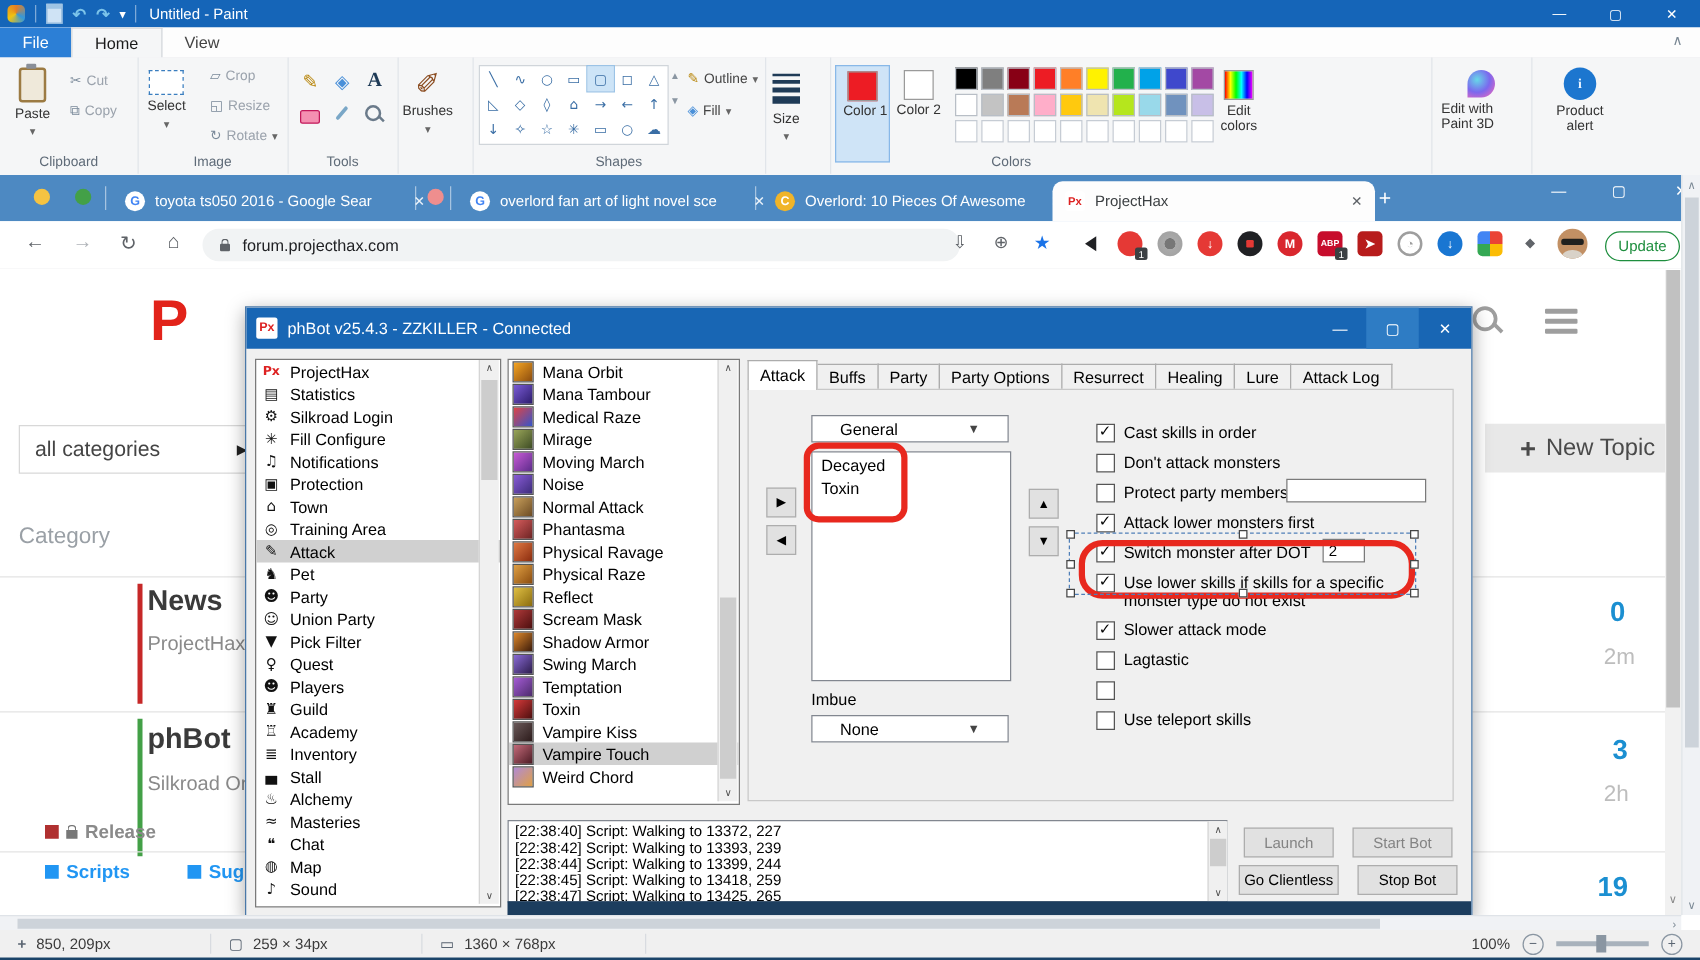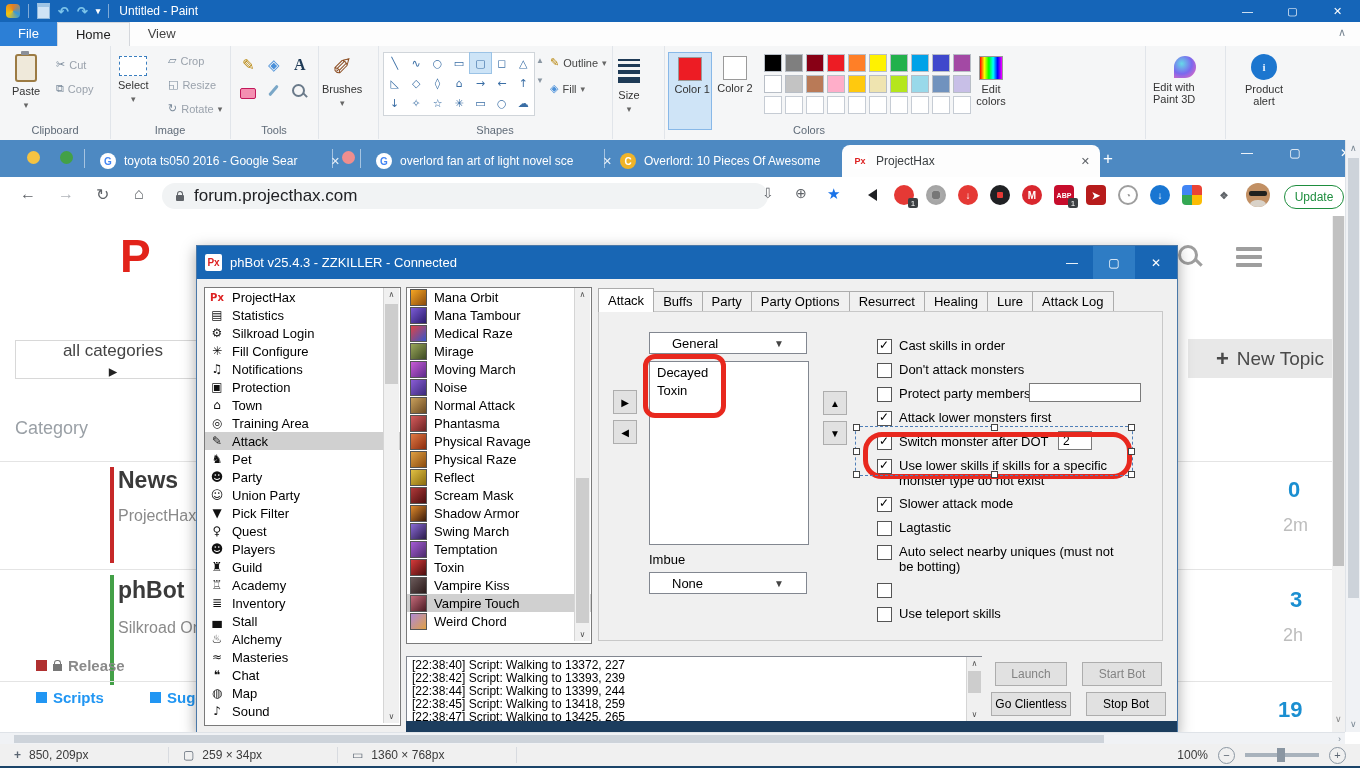--- a/index.html
+++ b/index.html
@@ -62,42 +62,42 @@
   .cr-tab.active .x{color:#5f6368;}
   .fav{width:16px;height:16px;border-radius:50%;background:#fff;color:#4285f4;font-size:10px;font-weight:bold;
        display:flex;align-items:center;justify-content:center;flex:none;}
   .fav-C .fav{background:#f0b429;color:#fff;}
   .fav-Px .fav{border-radius:3px;color:#d22;background:#fff;font-size:9px;}
   .newtab{position:absolute;left:1096px;top:8px;width:24px;height:22px;color:#fff;font-size:17px;display:flex;align-items:center;justify-content:center;}
   .cr-winbtn{position:absolute;top:6px;color:#fff;font-size:12px;width:30px;text-align:center;}
   .cr-toolbar{left:0;top:177px;width:1345px;height:38px;background:#fff;border-bottom:1px solid #dadce0;overflow:hidden;}
   .nav-ic{position:absolute;top:8px;font-size:16px;color:#5f6368;}
   .omnibox{position:absolute;left:162px;top:6px;width:592px;height:26px;border-radius:13px;background:#f1f3f4;
-           display:flex;align-items:center;gap:10px;padding-left:14px;font-size:17px;color:#202124;}
+           display:flex;align-items:center;gap:10px;padding-left:14px;font-size:13px;color:#202124;}
   .mini-lock{width:8px;height:6px;background:#5f6368;border-radius:1px;position:relative;display:inline-block;margin-top:4px;}
   .mini-lock::before{content:"";position:absolute;left:1px;top:-4px;width:4px;height:4px;border:1px solid #5f6368;border-bottom:none;border-radius:3px 3px 0 0;}
   .ext{position:absolute;top:8px;width:20px;height:20px;border-radius:50%;display:flex;align-items:center;justify-content:center;
        color:#fff;font-size:10px;font-weight:bold;}
   .badge{position:absolute;right:-4px;bottom:-3px;width:10px;height:10px;background:#3c4043;color:#fff;font-size:8px;
          display:flex;align-items:center;justify-content:center;border-radius:2px;font-weight:normal;}
   .i-speaker{width:0;height:0;border:6px solid transparent;border-right:9px solid #202124;transform:translateX(-3px);}
   .avatar{border-radius:50%;background:#c29064;position:relative;overflow:hidden;}
   .avatar::before{content:"";position:absolute;left:12%;top:32%;width:76%;height:22%;background:#20201e;border-radius:2px;}
   .avatar::after{content:"";position:absolute;left:18%;bottom:-8%;width:64%;height:38%;background:#d9d2c8;border-radius:50% 50% 0 0;}
   .update-pill{position:absolute;left:1284px;top:8px;width:58px;height:22px;border:1px solid #1e8e3e;border-radius:12px;
                color:#1e8e3e;font-size:12px;display:flex;align-items:center;justify-content:center;background:#fff;}
   
   .forum{left:0;top:215px;width:1345px;height:517px;background:#fff;overflow:hidden;}
   .f-logo{position:absolute;left:120px;top:18px;font-size:46px;font-weight:bold;color:#e2231a;line-height:46px;}
   .f-ico{position:absolute;color:#9e9e9e;}
   .mini-mag{width:14px;height:14px;border:3px solid #9e9e9e;border-radius:50%;position:relative;display:inline-block;}
   .mini-mag::after{content:"";position:absolute;left:13px;top:13px;width:9px;height:3px;background:#9e9e9e;transform:rotate(45deg);}
   .hamburger span{display:block;width:26px;height:4px;background:#9e9e9e;margin:4px 0;border-radius:1px;}
   .f-allcat{position:absolute;left:15px;top:125px;width:170px;height:37px;border:1px solid #d8d8d8;background:#fff;
-            display:flex;align-items:center;justify-content:space-between;padding:0 12px;font-size:17px;color:#444;flex-direction:column;}
+            display:flex;align-items:center;justify-content:space-between;padding:0 12px;font-size:17px;color:#444;}
   .f-newtopic{position:absolute;left:1188px;top:124px;width:164px;height:39px;background:#e8e8e8;color:#4a4a4a;
               display:flex;align-items:center;justify-content:center;gap:8px;font-size:19px;}
   .f-cat-label{position:absolute;left:15px;top:203px;font-size:18px;color:#9aa0a6;}
   .f-sep{position:absolute;left:0;width:1345px;height:1px;background:#e4e4e4;}
   .f-bar{position:absolute;left:110px;width:4px;}
   .f-title{position:absolute;left:118px;font-size:23px;font-weight:bold;color:#3a3a3a;}
   .f-sub{position:absolute;left:118px;font-size:16px;color:#8a8a8a;white-space:nowrap;}
   .f-count{position:absolute;font-size:22px;font-weight:bold;color:#1b8fd1;}
   .f-time{position:absolute;font-size:18px;color:#bdbdbd;}
   .f-chip{position:absolute;display:flex;align-items:center;gap:6px;font-size:15px;color:#8a8a8a;font-weight:bold;}
@@ -837,25 +837,20 @@
           <span class="cbtext">Slower attack mode</span>
 
         </label>
 
         <label class="cbrow">
           <span class="cbx"></span>
           <span class="cbtext">Lagtastic</span>
 
         </label>
 
-        <label class="cbrow wrap">
-          <span class="cbx"></span>
-          <span class="cbtext">Auto select nearby uniques (must not be botting)</span>
-
-        </label>
 
         <label class="cbrow wrap">
           <span class="cbx"></span>
 
         </label>
 
         <label class="cbrow">
           <span class="cbx"></span>
           <span class="cbtext">Use teleport skills</span>
 

